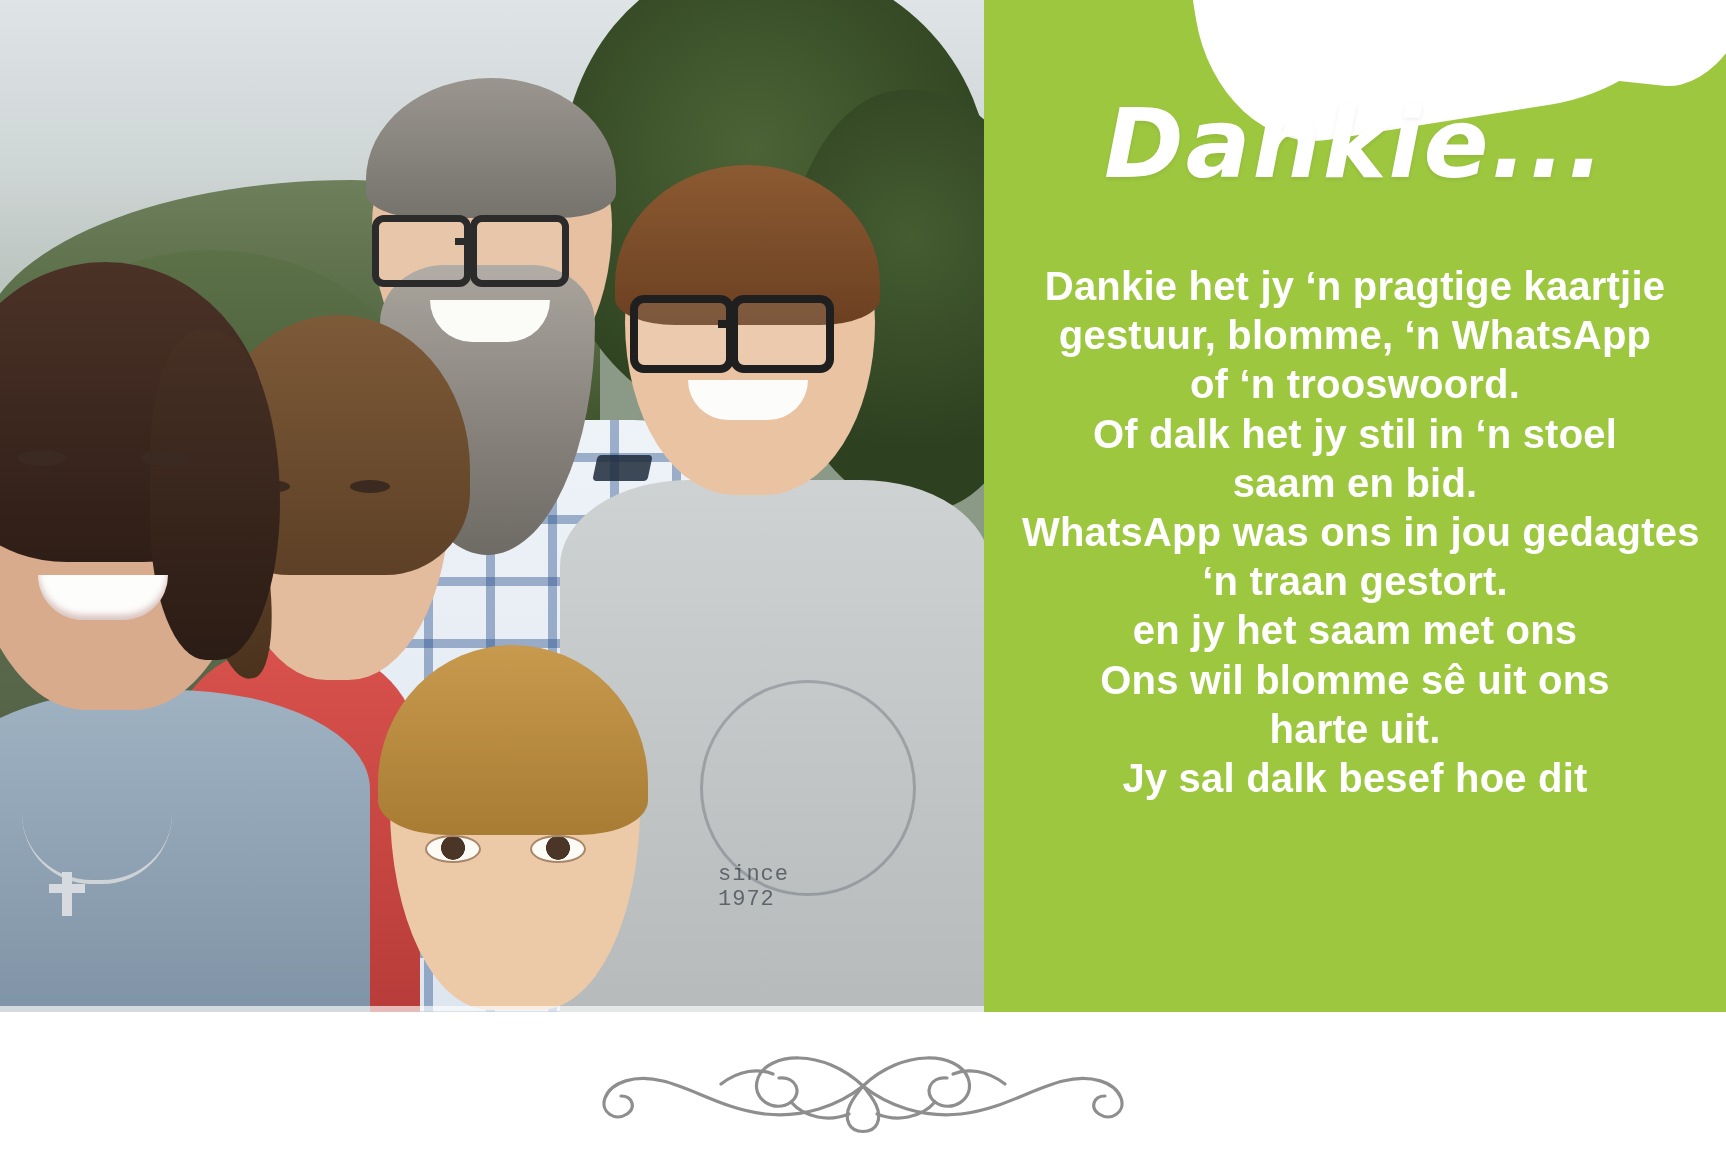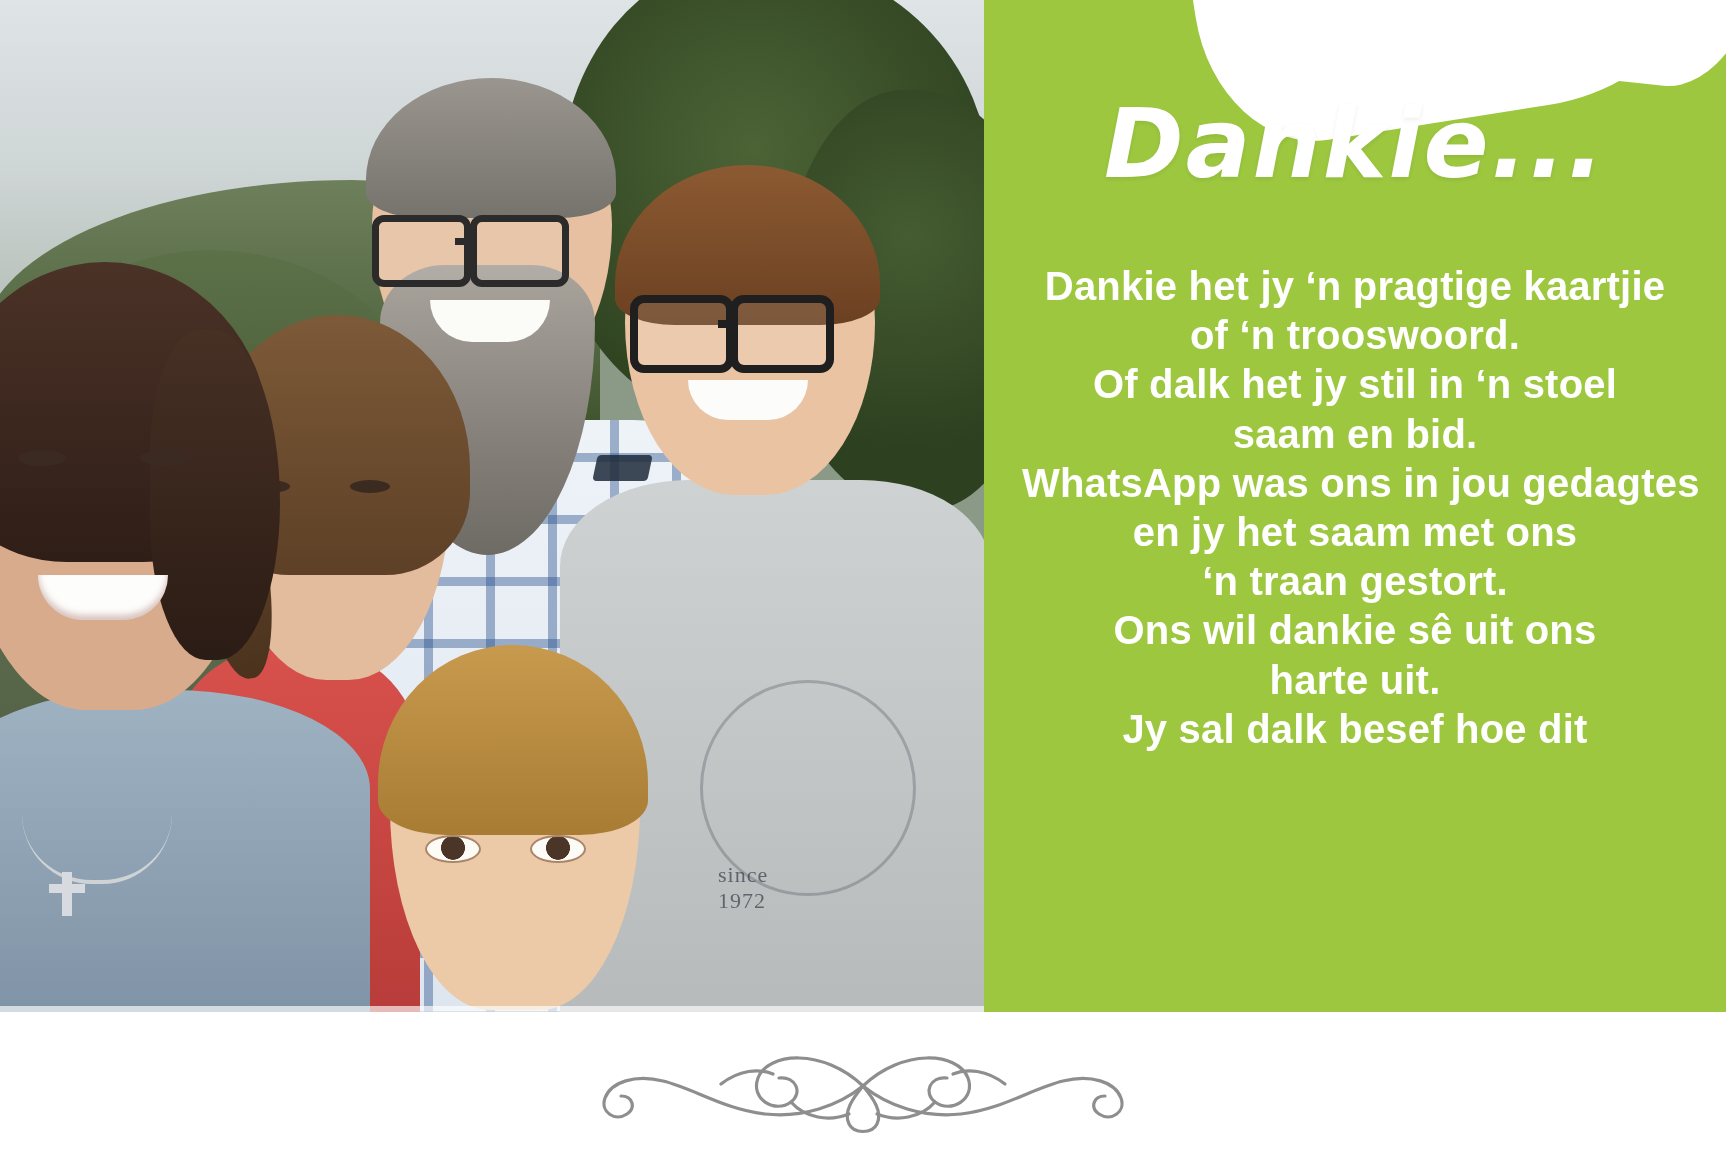--- a/index.html
+++ b/index.html
@@ -272,21 +272,21 @@
     width: 210px; height: 210px;
     border-radius: 50%;
     border: 3px solid rgba(40,50,60,.45);
     opacity: .55;
   }
   .b-print-txt {
     position: absolute; left: 718px; top: 862px;
     color: rgba(35,45,55,.62);
     font-size: 22px;
     letter-spacing: 1px;
-    font-family: Liberation Serif, serif;
+    font-family: Liberation Mono, monospace;
   }
 
   
   .s-head {
     position: absolute; left: 390px; top: 660px;
     width: 250px; height: 350px;
     background: #eccaa8;
     border-radius: 46% 46% 40% 40% / 42% 42% 58% 58%;
   }
   .s-hair {
@@ -450,27 +450,28 @@
   </div>
 
   <div class="green-panel">
     <div class="torn"></div>
     <div class="torn2"></div>
 
     <div class="headline">Dankie...</div>
 
     <div class="message">
       <span class="ln">Dankie het jy ‘n pragtige kaartjie</span>
+      <span class="ln">gestuur, blomme, ‘n WhatsApp</span>
       <span class="ln">of ‘n trooswoord.</span>
       <span class="ln">Of dalk het jy stil in ‘n stoel</span>
       <span class="ln">saam en bid.</span>
       <span class="ln">WhatsApp was ons in jou gedagtes</span>
+      <span class="ln">‘n traan gestort.</span>
       <span class="ln">en jy het saam met ons</span>
-      <span class="ln">‘n traan gestort.</span>
-      <span class="ln">Ons wil dankie sê uit ons</span>
+      <span class="ln">Ons wil blomme sê uit ons</span>
       <span class="ln">harte uit.</span>
       <span class="ln">Jy sal dalk besef hoe dit</span>
     </div>
   </div>
 
   <div class="bottom-band">
     <svg class="flourish" width="620" height="120" viewBox="0 0 620 120">
       <g fill="none" stroke="#8e8e8e" stroke-width="3.2" stroke-linecap="round">
         <path d="M310 60 C 270 22, 215 26, 205 52 C 197 73, 222 88, 238 76 C 250 67, 243 50, 226 52"></path>
         <path d="M310 60 C 350 22, 405 26, 415 52 C 423 73, 398 88, 382 76 C 370 67, 377 50, 394 52"></path>

